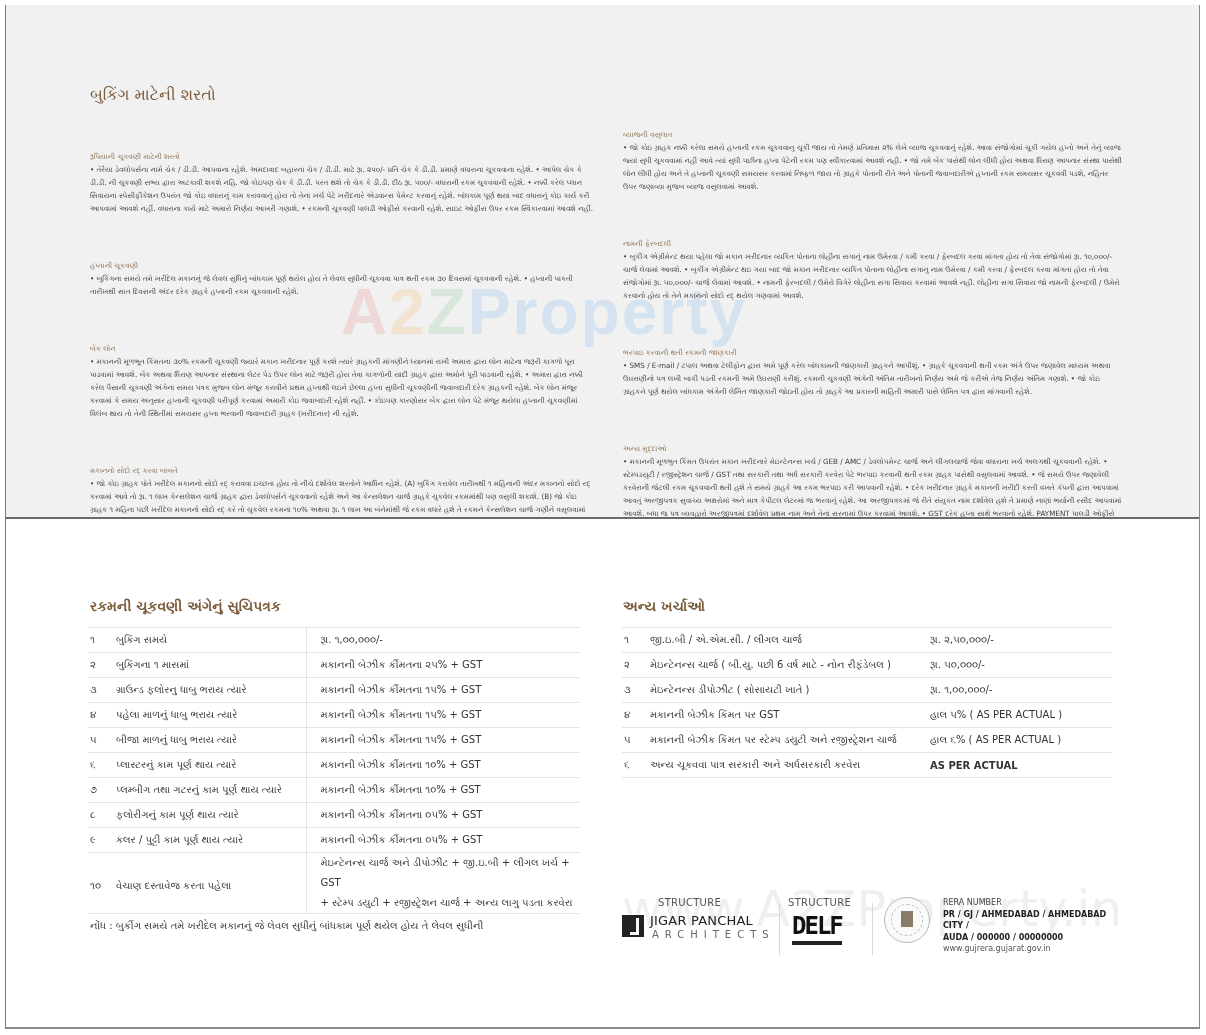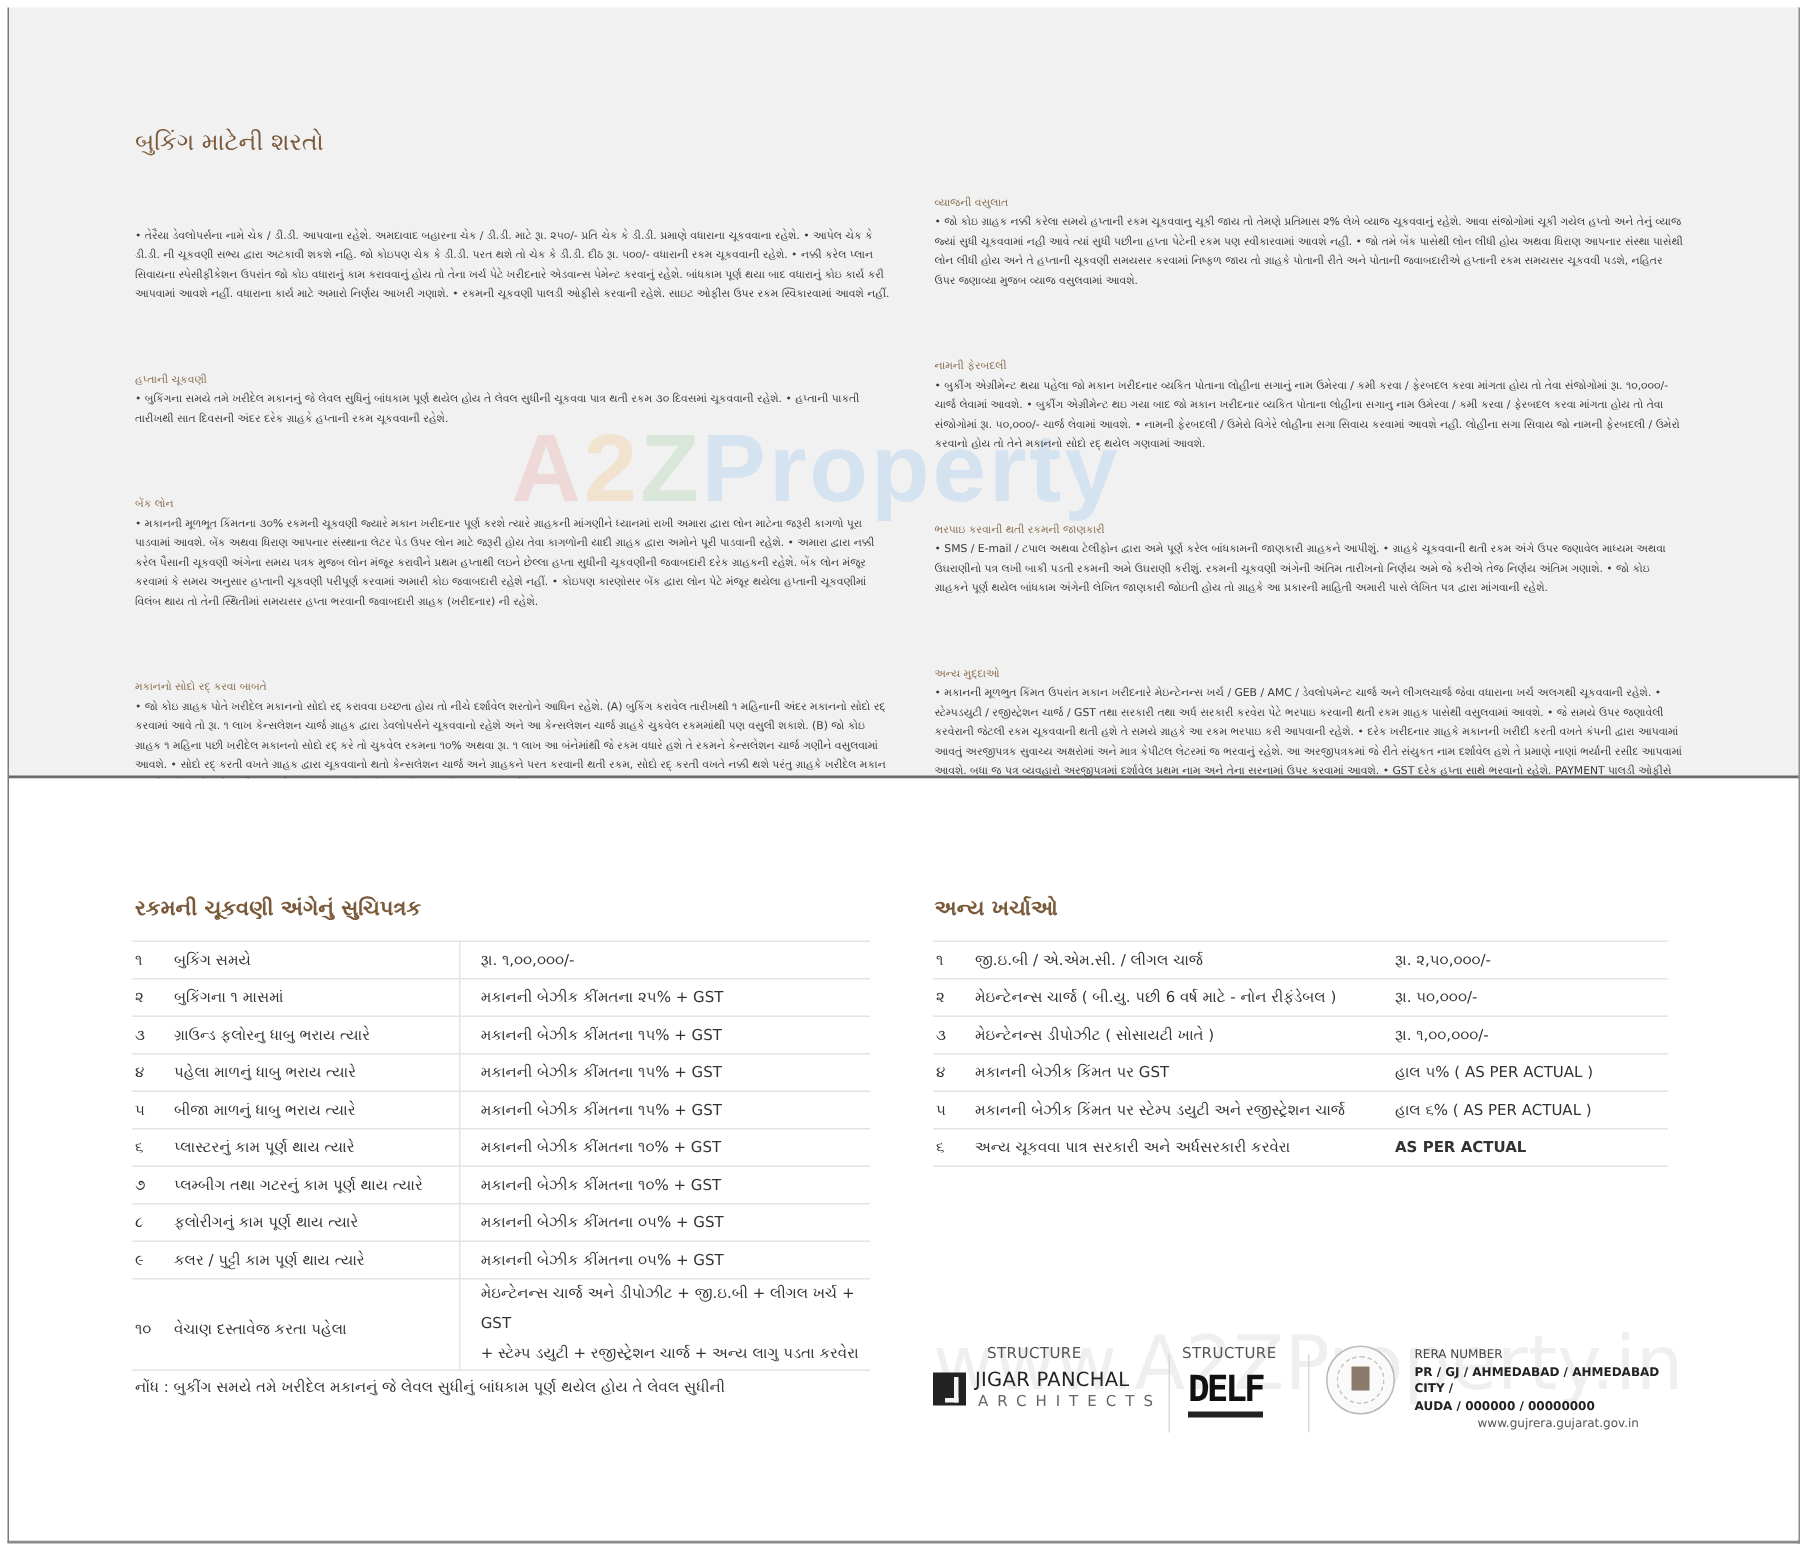--- a/index.html
+++ b/index.html
@@ -47,37 +47,38 @@
   .f-struct{position:absolute;left:170px;top:0;}
   .struct-label{position:absolute;left:-4px;top:2px;white-space:nowrap;}
   .struct-logo{position:absolute;left:0;top:18px;font-size:24px;font-weight:bold;color:#111;font-family:"DejaVu Sans Mono",monospace;letter-spacing:-2px;line-height:26px;}
   .struct-bar{position:absolute;left:0;top:46px;width:50px;height:4px;background:#222;}
   .seal{position:absolute;left:262px;top:2px;width:44px;height:44px;border-radius:50%;border:1px solid #b8b8b8;background:#fafafa;}
   .seal-inner{position:absolute;left:6px;top:6px;width:30px;height:30px;border-radius:50%;border:1px dashed #c2c2c2;}
   .seal-bldg{position:absolute;left:16px;top:13px;width:12px;height:16px;background:#8a7a6a;}
   .rera{position:absolute;left:321px;top:2px;font-size:8px;line-height:11.5px;color:#333;}
   .rera .r-head{font-weight:normal;color:#444;}
   .rera .r-bold{font-weight:bold;color:#222;}
-  .rera .r-url{color:#555;margin-left:42px;}
+  .rera .r-url{color:#555;}
   .footer-wm{position:absolute;left:622px;top:880px;font-size:50px;color:#000;opacity:0.06;font-family:"DejaVu Sans",sans-serif;white-space:nowrap;pointer-events:none;}
 </style>
 </head>
 <body>
 
 <div class="frame"></div>
 
 <div class="top-panel"></div>
 
 <div class="watermark">
   <span>A</span><span>2</span><span>Z</span><span>Property</span>
 </div>
 
 <div class="col col-left">
   <div class="main-title">બુકિંગ માટેની શરતો</div>
   <div class="sec">
+    <div class="sec-head">રૂપિયાની ચૂકવણી માટેની શરતો</div>
     <div class="sec-body">• તેરૈયા ડેવલોપર્સના નામે ચેક / ડી.ડી. આપવાના રહેશે. અમદાવાદ બહારના ચેક / ડી.ડી. માટે રૂા. ૨૫૦/- પ્રતિ ચેક કે ડી.ડી. પ્રમાણે વધારાના ચૂકવવાના રહેશે. • આપેલ ચેક કે ડી.ડી. ની ચૂકવણી સભ્ય દ્વારા અટકાવી શકશે નહિ. જો કોઇપણ ચેક કે ડી.ડી. પરત થશે તો ચેક કે ડી.ડી. દીઠ રૂા. ૫૦૦/- વધારાની રકમ ચૂકવવાની રહેશે. • નક્કી કરેલ પ્લાન સિવાયના સ્પેસીફીકેશન ઉપરાંત જો કોઇ વધારાનું કામ કરાવવાનું હોય તો તેના ખર્ચ પેટે ખરીદનારે એડવાન્સ પેમેન્ટ કરવાનું રહેશે. બાંધકામ પૂર્ણ થયા બાદ વધારાનું કોઇ કાર્ય કરી આપવામાં આવશે નહીં. વધારાના કાર્ય માટે અમારો નિર્ણય આખરી ગણાશે. • રકમની ચૂકવણી પાલડી ઓફીસે કરવાની રહેશે. સાઇટ ઓફીસ ઉપર રકમ સ્વિકારવામાં આવશે નહીં.</div>
   </div>
   <div class="sec">
     <div class="sec-head">હપ્તાની ચૂકવણી</div>
     <div class="sec-body">• બુકિંગના સમયે તમે ખરીદેલ મકાનનું જે લેવલ સુધિનું બાંધકામ પૂર્ણ થયેલ હોય તે લેવલ સુધીની ચૂકવવા પાત્ર થતી રકમ ૩૦ દિવસમાં ચૂકવવાની રહેશે. • હપ્તાની પાકતી તારીખથી સાત દિવસની અંદર દરેક ગ્રાહકે હપ્તાની રકમ ચૂકવવાની રહેશે.</div>
   </div>
   <div class="sec">
     <div class="sec-head">બેંક લોન</div>
     <div class="sec-body">• મકાનની મૂળભૂત કિંમતના ૩૦% રકમની ચૂકવણી જ્યારે મકાન ખરીદનાર પૂર્ણ કરશે ત્યારે ગ્રાહકની માંગણીને ધ્યાનમાં રાખી અમારા દ્વારા લોન માટેના જરૂરી કાગળો પૂરા પાડવામાં આવશે. બેંક અથવા ધિરાણ આપનાર સંસ્થાના લેટર પેડ ઉપર લોન માટે જરૂરી હોય તેવા કાગળોની યાદી ગ્રાહક દ્વારા અમોને પૂરી પાડવાની રહેશે. • અમારા દ્વારા નક્કી કરેલ પૈસાની ચૂકવણી અંગેના સમય પત્રક મુજબ લોન મંજૂર કરાવીને પ્રથમ હપ્તાથી લઇને છેલ્લા હપ્તા સુધીની ચૂકવણીની જવાબદારી દરેક ગ્રાહકની રહેશે. બેંક લોન મંજૂર કરવામાં કે સમય અનુસાર હપ્તાની ચૂકવણી પરીપૂર્ણ કરવામાં અમારી કોઇ જવાબદારી રહેશે નહીં. • કોઇપણ કારણોસર બેંક દ્વારા લોન પેટે મંજૂર થયેલા હપ્તાની ચૂકવણીમાં વિલંબ થાય તો તેની સ્થિતીમાં સમયસર હપ્તા ભરવાની જવાબદારી ગ્રાહક (ખરીદનાર) ની રહેશે.</div>
   </div>

